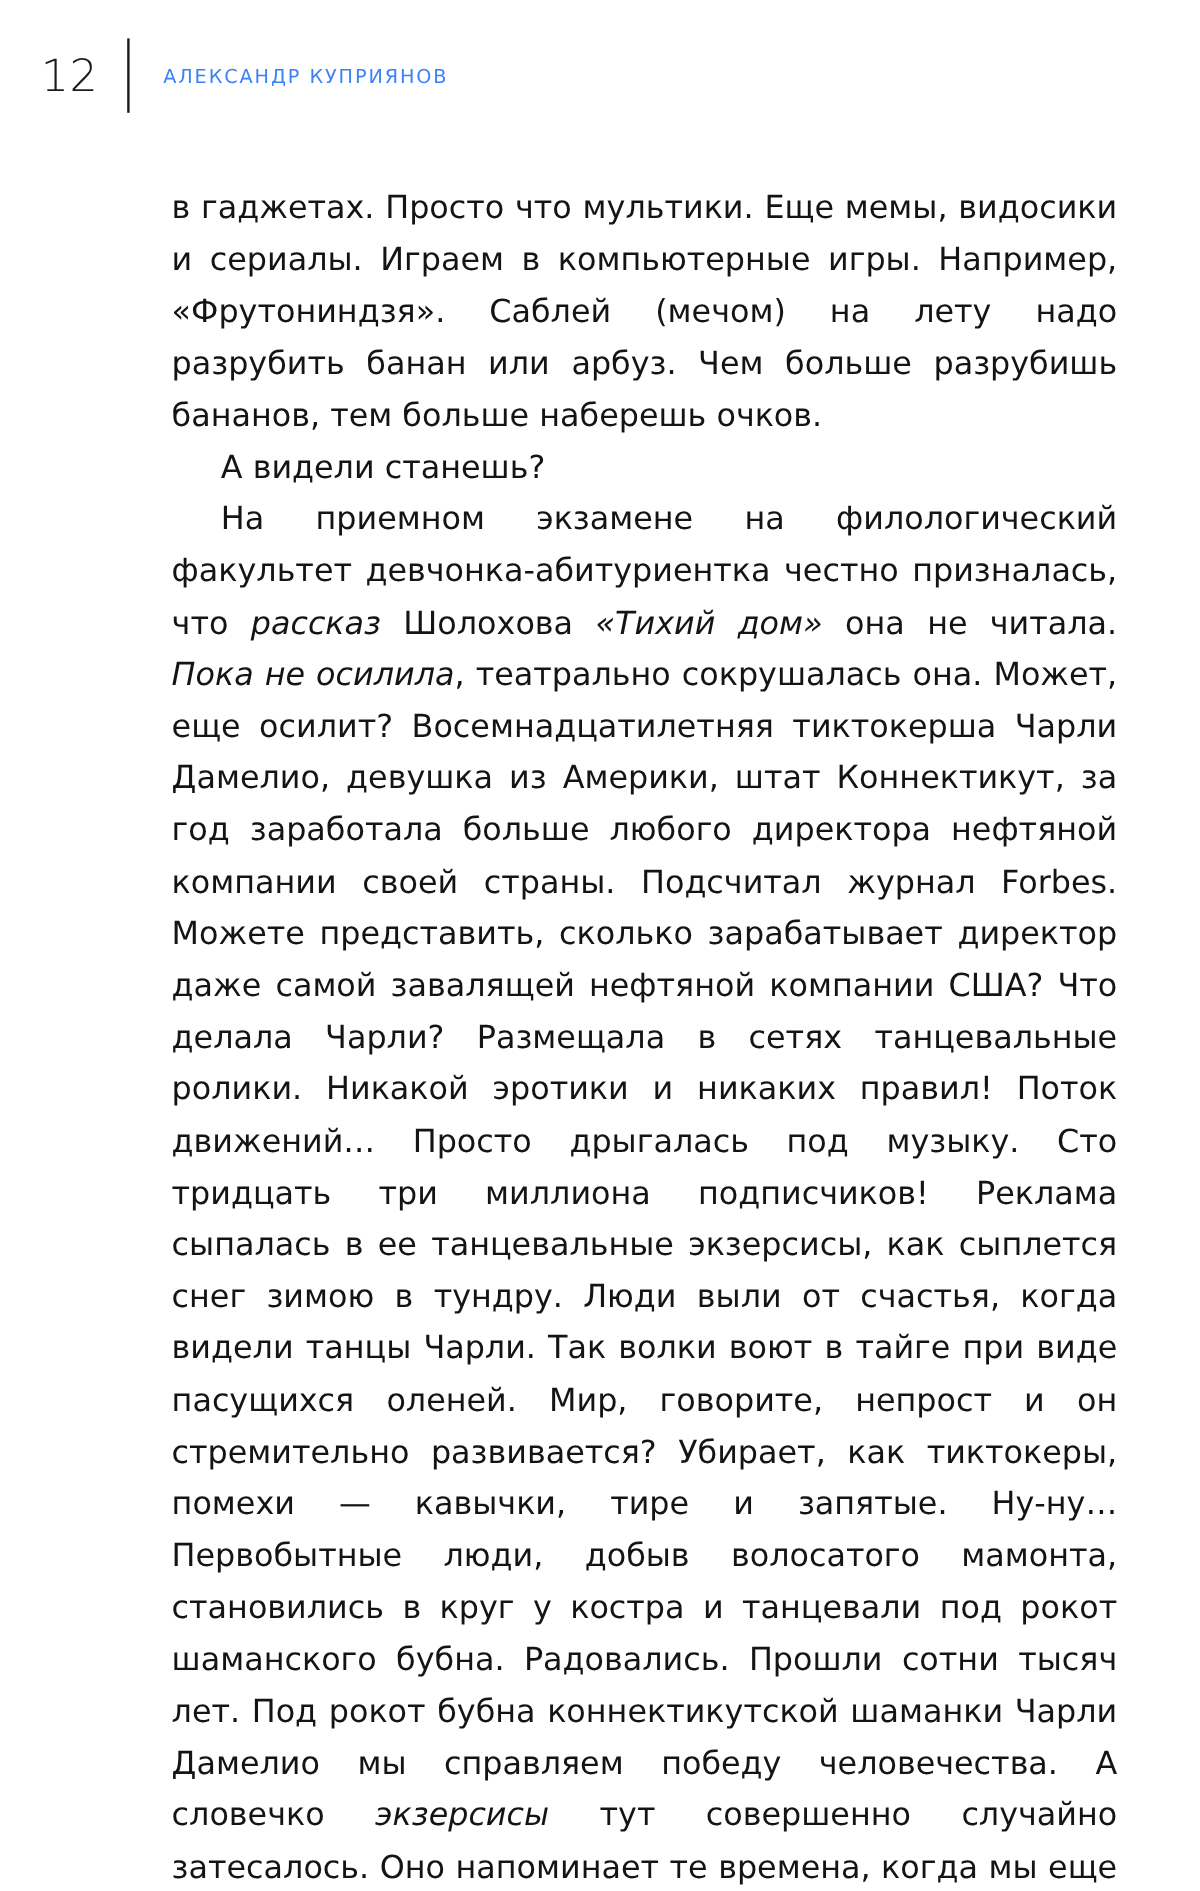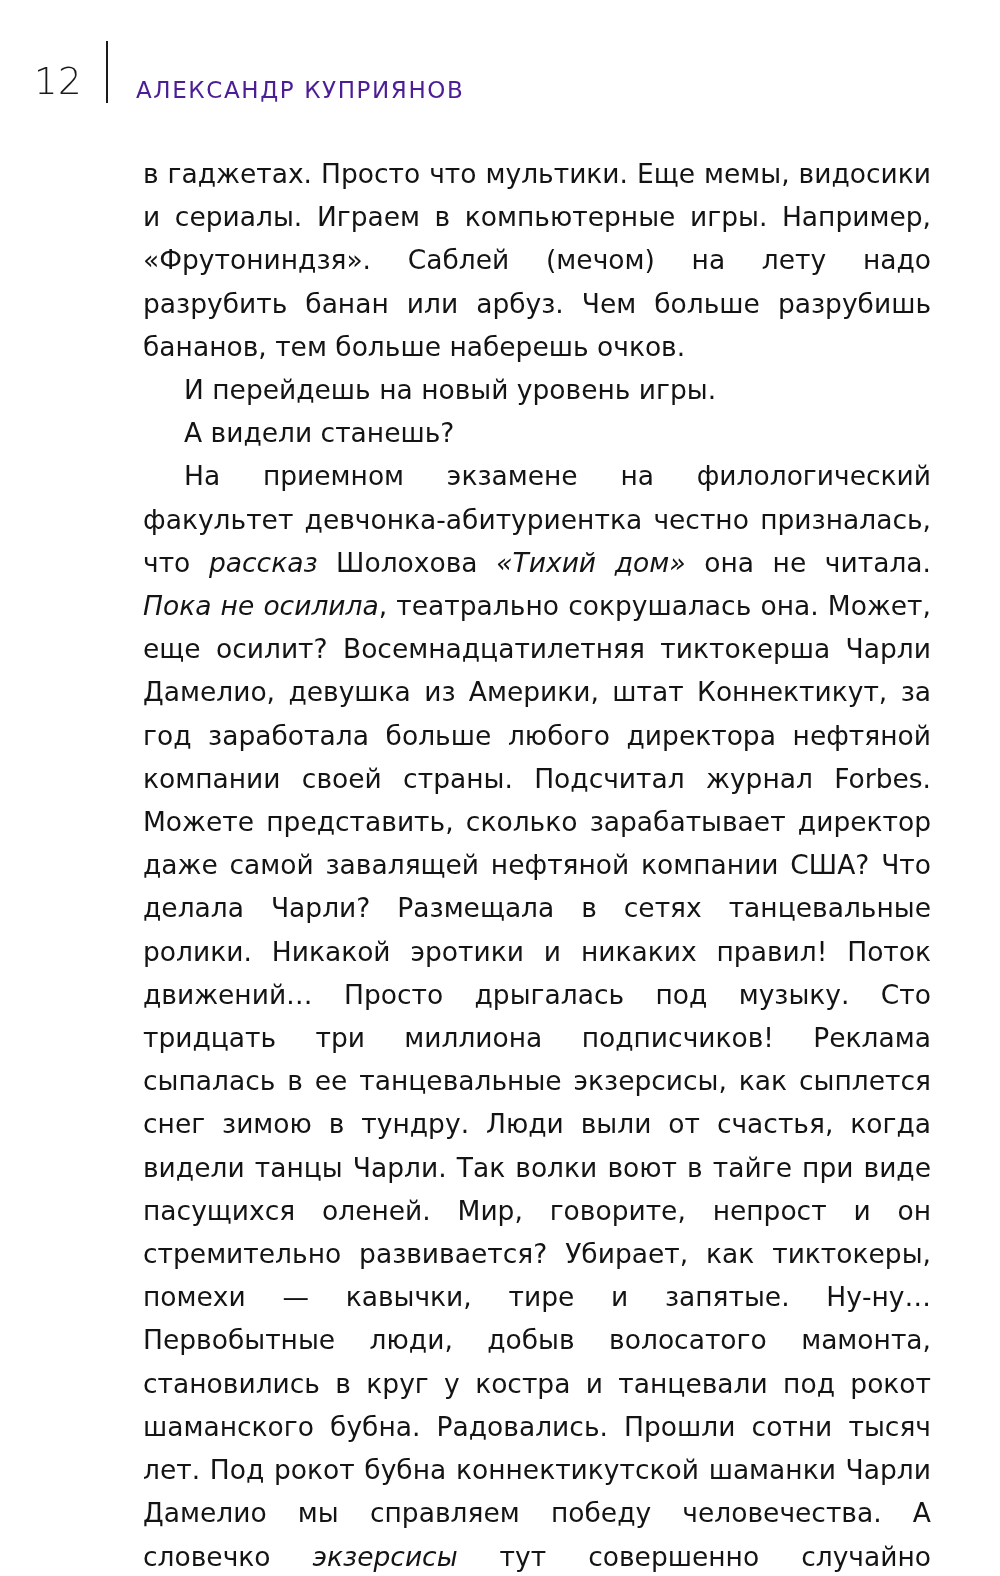--- a/index.html
+++ b/index.html
@@ -15,46 +15,46 @@
     font-family: "DejaVu Sans", sans-serif;
     color: #111111;
     overflow: hidden;
     box-sizing: border-box;
   }
 
   
   .running-head {
     position: absolute;
     left: 0;
-    top: 43px;
+    top: 33px;
     width: 100%;
     height: 60px;
     display: flex;
-    align-items: flex-end;
+    align-items: center;
   }
   .folio {
     width: 82px;
     text-align: right;
     font-size: 37px;
     font-weight: 300;
     letter-spacing: 0.5px;
     color: #1a1a1a;
     font-family: "DejaVu Sans", sans-serif;
   }
   .head-rule {
     width: 2px;
     height: 62px;
     background: #1a1a1a;
     margin-left: 24px;
     margin-right: 28px;
   }
   .head-title {
-    font-size: 23px;
+    font-size: 16px;
     letter-spacing: 1.6px;
-    color: #4c1d95;
+    color: #3b82f6;
     font-weight: 400;
     white-space: nowrap;
   }
 
   
   .textblock {
     position: absolute;
     left: 143px;
     top: 152px;
     width: 788px;
@@ -82,18 +82,17 @@
 <div class="page">
 
   <div class="running-head">
     <div class="folio">12</div>
     <div class="head-rule"></div>
     <div class="head-title">АЛЕКСАНДР КУПРИЯНОВ</div>
   </div>
 
   <div class="textblock">
     <p class="para">в гаджетах. Просто что мультики. Еще мемы, видосики и сериалы. Играем в компьютерные игры. Например, «Фрутониндзя». Саблей (мечом) на лету надо разрубить банан или арбуз. Чем больше разрубишь бананов, тем больше наберешь очков.</p>
-    <p class="para indent">И перейдешь на новый уровень игры.</p>
     <p class="para indent">А видели станешь?</p>
     <p class="para indent" id="rich-para"><span>На приемном экзамене на филологический факультет девчонка-абитуриентка честно призналась, что </span><i>рассказ</i><span> Шолохова </span><i>«Тихий дом»</i><span> она не читала. </span><i>Пока не осилила</i><span>, театрально сокрушалась она. Может, еще осилит? Восемнадцатилетняя тиктокерша Чарли Дамелио, девушка из Америки, штат Коннектикут, за год заработала больше любого директора нефтяной компании своей страны. Подсчитал журнал Forbes. Можете представить, сколько зарабатывает директор даже самой завалящей нефтяной компании США? Что делала Чарли? Размещала в сетях танцевальные ролики. Никакой эротики и никаких правил! Поток движений… Просто дрыгалась под музыку. Сто тридцать три миллиона подписчиков! Реклама сыпалась в ее танцевальные экзерсисы, как сыплется снег зимою в тундру. Люди выли от счастья, когда видели танцы Чарли. Так волки воют в тайге при виде пасущихся оленей. Мир, говорите, непрост и он стремительно развивается? Убирает, как тиктокеры, помехи — кавычки, тире и запятые. Ну-ну… Первобытные люди, добыв волосатого мамонта, становились в круг у костра и танцевали под рокот шаманского бубна. Радовались. Прошли сотни тысяч лет. Под рокот бубна коннектикутской шаманки Чарли Дамелио мы справляем победу человечества. А словечко </span><i>экзерсисы</i><span> тут совершенно случайно затесалось. Оно напоминает те времена, когда мы еще учили латынь и не смотрели видосики. Экзерсис с латинского — упражне-</span></p>
   </div>
 
 </div>
 
 </body></html>

